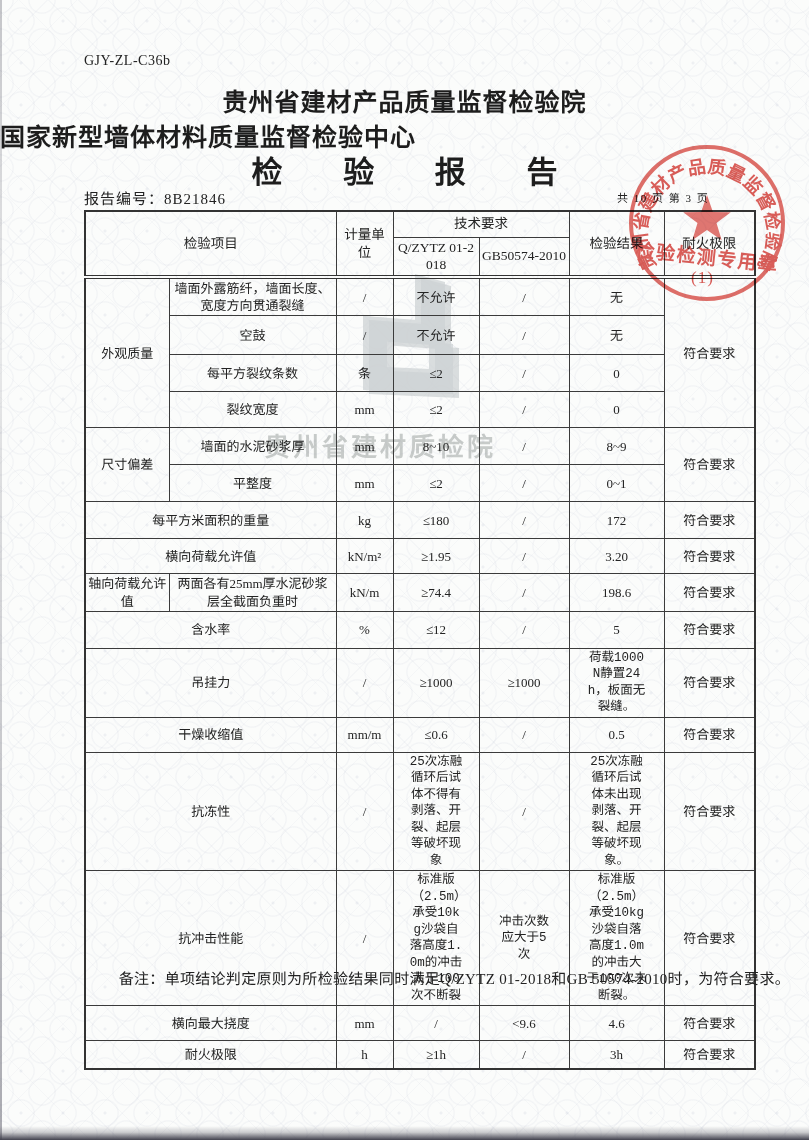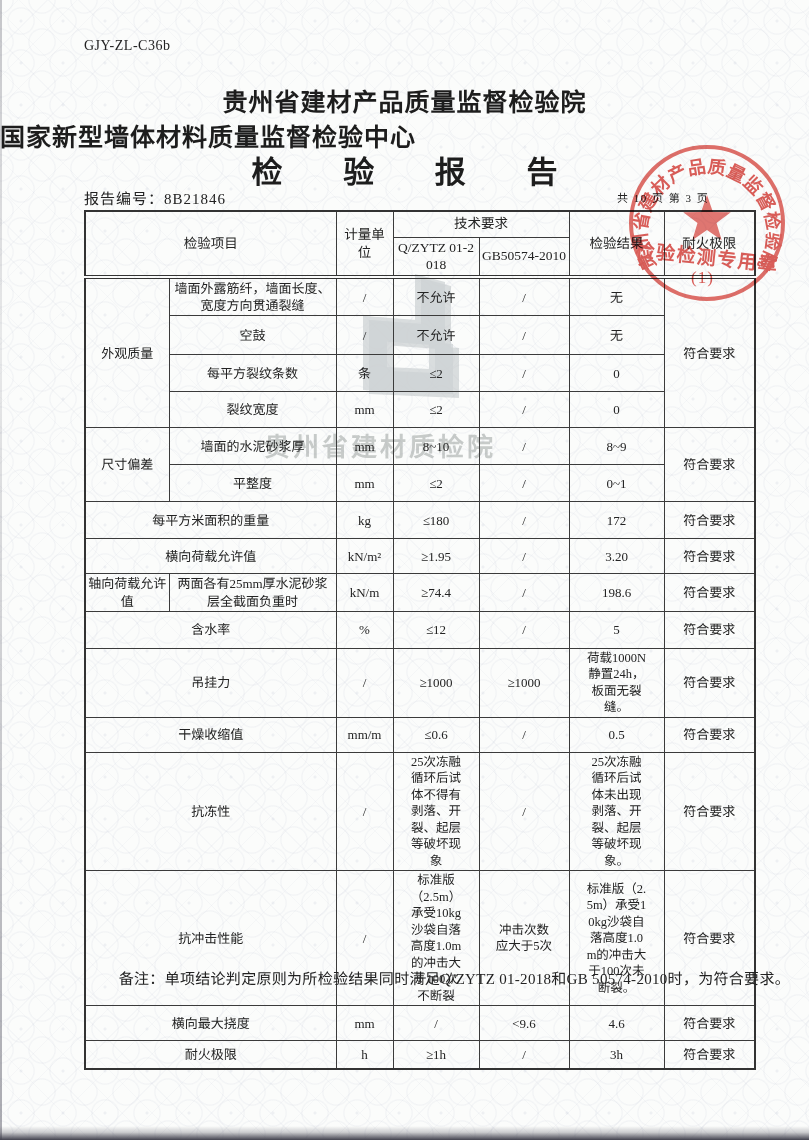--- a/index.html
+++ b/index.html
@@ -18,21 +18,21 @@
       repeating-linear-gradient(45deg, rgba(130,140,175,0.05) 0 1px, transparent 1px 21px),
       repeating-linear-gradient(-45deg, rgba(130,140,175,0.05) 0 1px, transparent 1px 21px);
     background-size: 42px 42px, 42px 42px, 42px 42px, auto, auto;
     background-position: 0 0, 0 0, 21px 21px, 0 0, 0 0;
   }
   .edge-bottom{ position:absolute; left:0; right:0; bottom:0; height:14px; z-index:6;
     background:linear-gradient(to bottom, rgba(60,60,72,0) 0%, rgba(60,60,72,0.25) 45%, #42424e 100%); }
   .edge-left{ position:absolute; left:0; top:0; bottom:0; width:2px; z-index:6;
     background:linear-gradient(to bottom, rgba(70,70,85,0.30), rgba(70,70,85,0.10) 30%, rgba(70,70,85,0.45)); }
 
-  .form-code { position:absolute; left:84px; top:38px; font-size:14px; letter-spacing:0.5px; z-index:2;}
+  .form-code { position:absolute; left:84px; top:53px; font-size:14px; letter-spacing:0.5px; z-index:2;}
   .t1 { position:absolute; left:0; width:809px; top:82px;  text-align:center;
         font-family:"Liberation Sans","DejaVu Sans",sans-serif; font-weight:bold;
         font-size:25px; letter-spacing:1px; color:#1d1d1d; z-index:2;}
   .t2 { position:absolute; left:0; width:809px; top:117px; text-align:left;
         font-family:"Liberation Sans","DejaVu Sans",sans-serif; font-weight:bold;
         font-size:25px; letter-spacing:1px; color:#1d1d1d; z-index:2;}
   .t3 { position:absolute; left:0; width:809px; top:147px; text-align:center;
         font-family:"Liberation Sans","DejaVu Sans",sans-serif; font-weight:bold;
         font-size:31px; letter-spacing:26px; text-indent:26px; color:#1d1d1d; z-index:2;}
   .report-no { position:absolute; left:84px; top:187px; font-size:15px; letter-spacing:1px; z-index:2;text-align:right;}
@@ -45,21 +45,21 @@
     color:rgba(148,154,151,0.50); white-space:nowrap; }
 
   table.rpt { position:absolute; left:84px; top:210px; z-index:2;
     width:670px; border-collapse:collapse; table-layout:fixed;
     border:2px solid #333; background:transparent; }
   table.rpt td { border:1.4px solid #3b3b3b; text-align:center; vertical-align:middle;
     font-size:13px; line-height:1.32; padding:1px 2px; color:#232323;
     overflow:hidden; word-break:break-all; }
   table.rpt tr.h td { font-size:13.5px; }
   table.rpt td.hb { border-bottom:4px double #333; }
-  table.rpt td.small { font-size:12.5px; padding:1px 16px; }
+  table.rpt td.small { font-size:12.5px; padding:1px 16px;font-family:Liberation Mono, monospace; }
 
   .note { position:absolute; left:110px; top:967px; width:680px; font-size:15px;
     letter-spacing:0.3px; z-index:2;text-align:right; }
 
   .stamp { position:absolute; left:617px; top:135px; z-index:5;
     mix-blend-mode:multiply; opacity:0.85; }
 </style>
 </head>
 <body>
 

